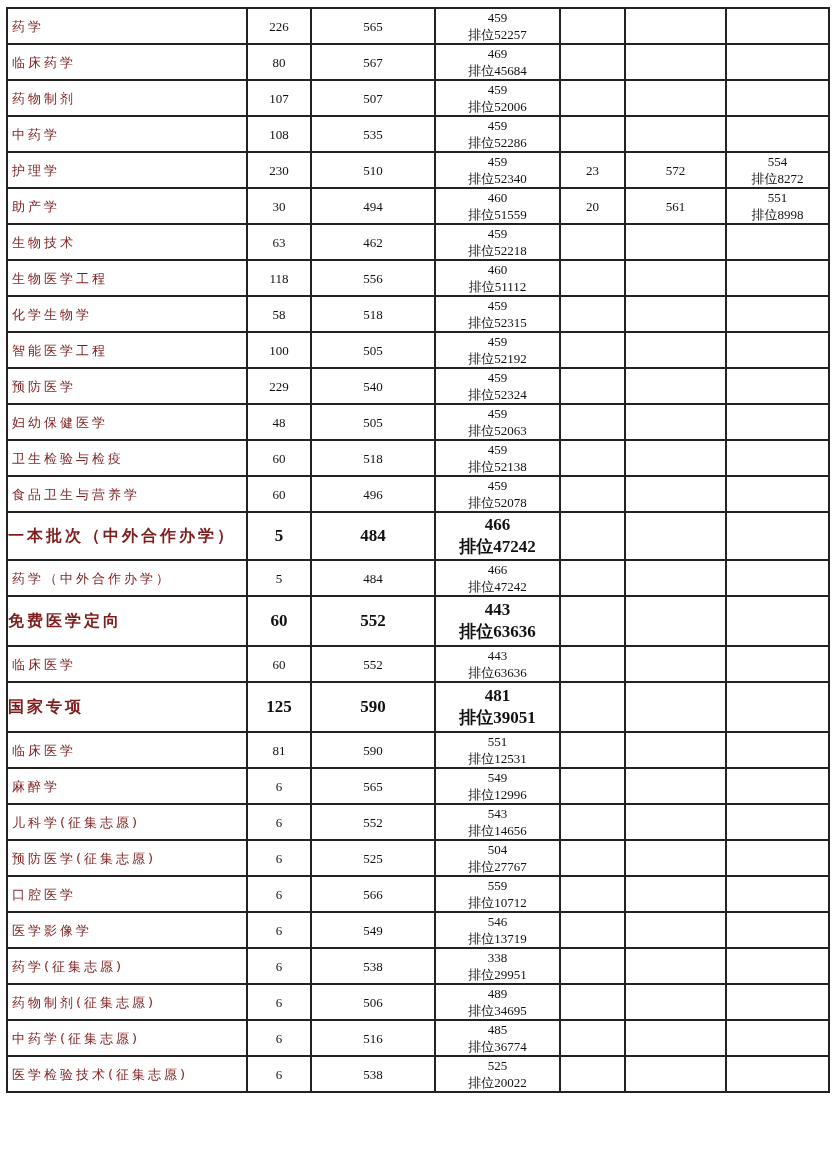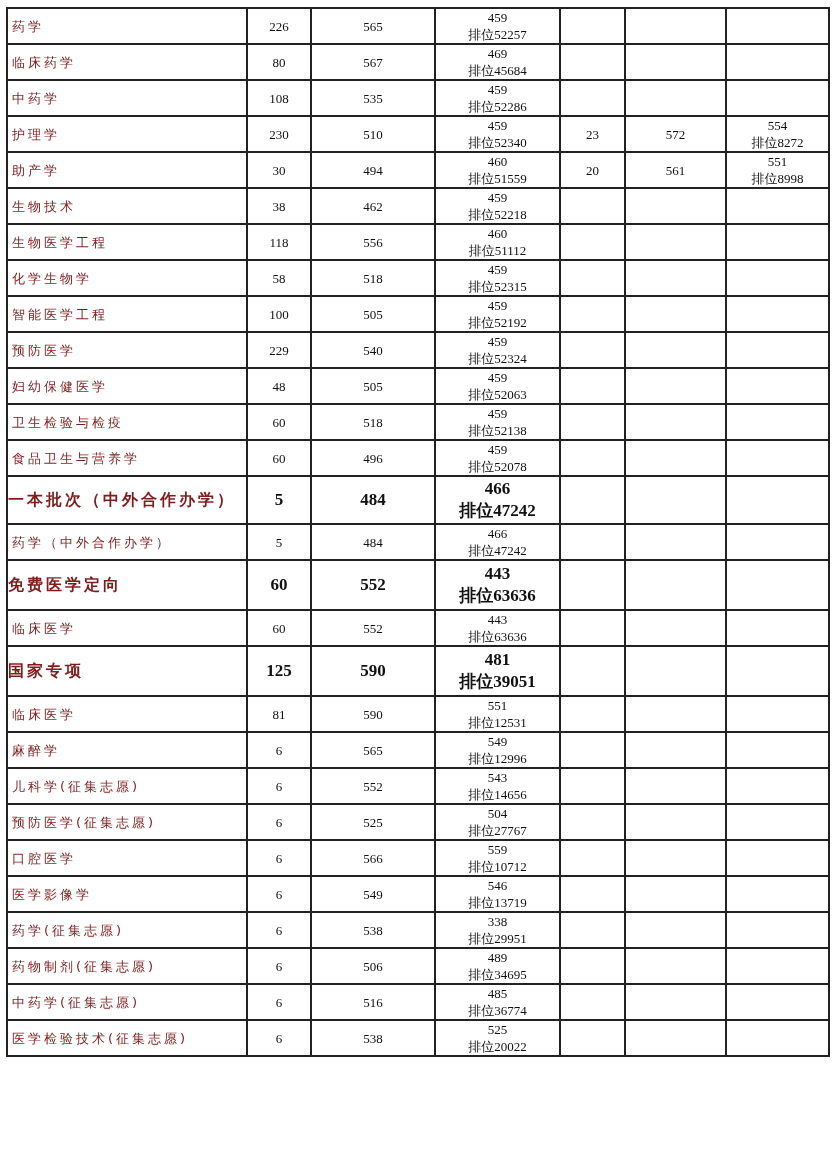--- a/index.html
+++ b/index.html
@@ -56,20 +56,35 @@
       <span class="line">排位45684</span>
     </td>
     <td></td>
     <td></td>
     <td>
       <span class="line"></span>
       <span class="line"></span>
     </td>
   </tr>
       <tr class="row">
+    <td class="name">药物制剂</td>
+    <td>107</td>
+    <td>507</td>
+    <td>
+      <span class="line">459</span>
+      <span class="line">排位52006</span>
+    </td>
+    <td></td>
+    <td></td>
+    <td>
+      <span class="line"></span>
+      <span class="line"></span>
+    </td>
+  </tr>
+      <tr class="row">
     <td class="name">中药学</td>
     <td>108</td>
     <td>535</td>
     <td>
       <span class="line">459</span>
       <span class="line">排位52286</span>
     </td>
     <td></td>
     <td></td>
     <td>
@@ -102,21 +117,21 @@
     </td>
     <td>20</td>
     <td>561</td>
     <td>
       <span class="line">551</span>
       <span class="line">排位8998</span>
     </td>
   </tr>
       <tr class="row">
     <td class="name">生物技术</td>
-    <td>38</td>
+    <td>63</td>
     <td>462</td>
     <td>
       <span class="line">459</span>
       <span class="line">排位52218</span>
     </td>
     <td></td>
     <td></td>
     <td>
       <span class="line"></span>
       <span class="line"></span>

